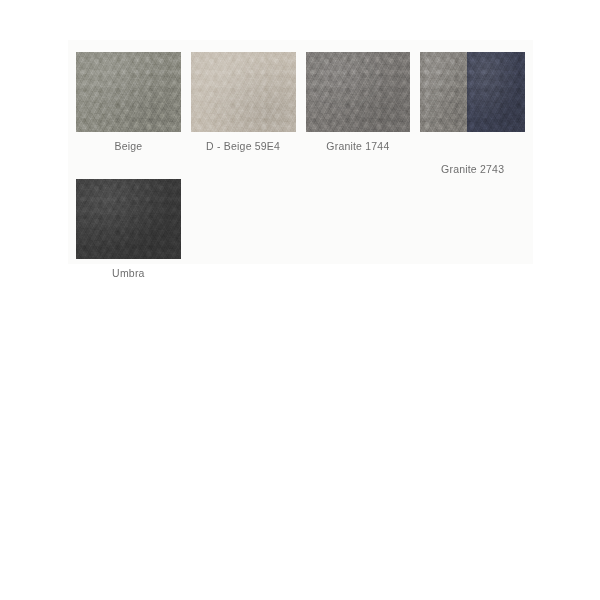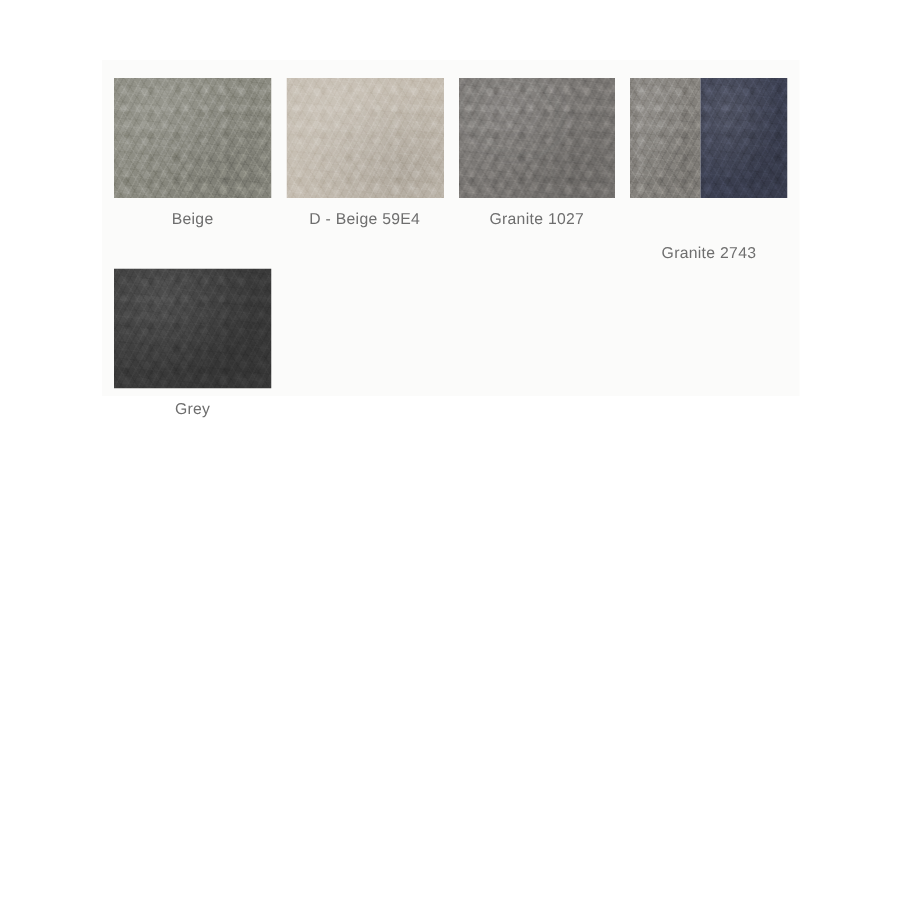--- a/index.html
+++ b/index.html
@@ -140,21 +140,21 @@
     </div>
 
 
     <div class="swatch-cell">
       <div class="swatch-tile">
         <div class="swatch-half single" style="background-color: rgb(121, 118, 115);">
           <div class="grain-soft"></div>
           <div class="grain"></div>
         </div>
       </div>
-      <div class="swatch-label" style="color: rgb(110, 110, 110);">Granite 1027</div>
+      <div class="swatch-label" style="color: rgb(110, 110, 110);">Granite 1744</div>
     </div>
 
     <div class="swatch-cell">
       <div class="swatch-tile">
         <div class="swatch-half left" style="background-color: rgb(133, 130, 125);">
           <div class="grain-soft"></div>
           <div class="grain"></div>
         </div>
         <div class="swatch-half right" style="background-color: rgb(60, 64, 82);">
           <div class="grain-soft"></div>
@@ -164,17 +164,17 @@
       <div class="swatch-label" style="color: rgb(110, 110, 110); margin-top: 32px;">Granite 2743</div>
     </div>
 
     <div class="swatch-cell">
       <div class="swatch-tile">
         <div class="swatch-half single" style="background-color: rgb(58, 58, 58);">
           <div class="grain-soft"></div>
           <div class="grain"></div>
         </div>
       </div>
-      <div class="swatch-label" style="color: rgb(110, 110, 110);">Grey</div>
+      <div class="swatch-label" style="color: rgb(110, 110, 110);">Umbra</div>
     </div>
 
   </div>
 </div>
 
 </body></html>

